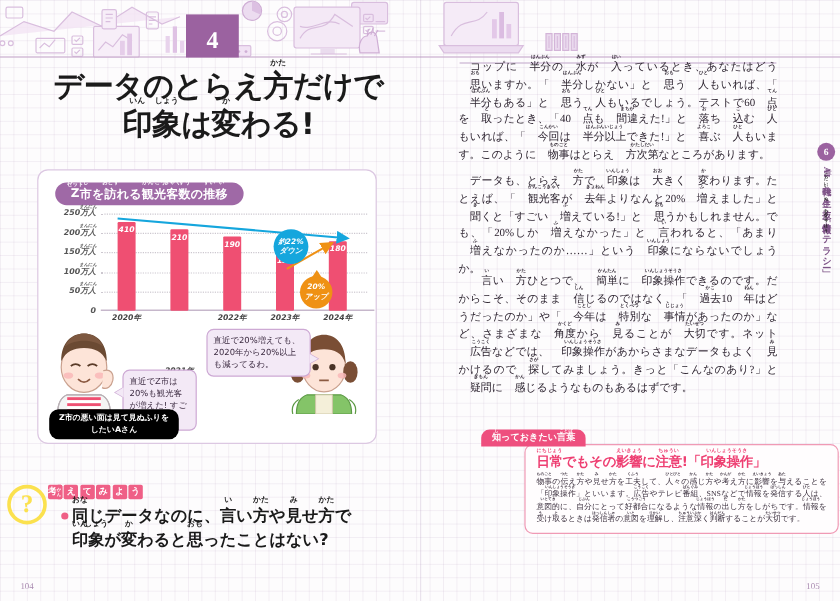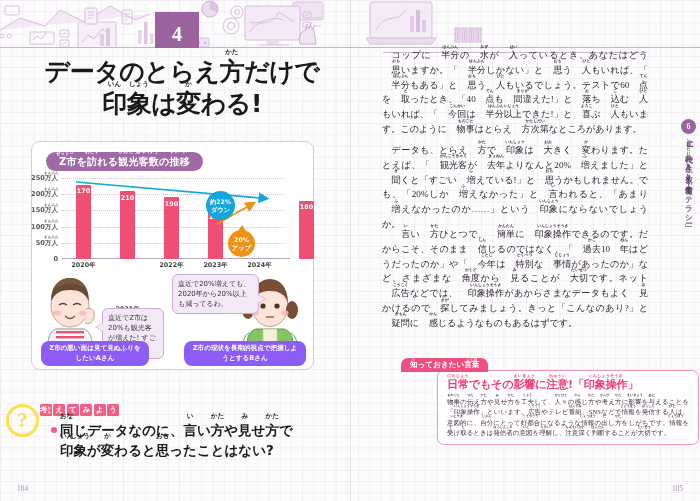--- a/index.html
+++ b/index.html
@@ -53,21 +53,21 @@
     background:#ffffff; border:1.2px solid #dcc8e2; border-radius:9px;
   }
   .cardtitle {
     position:absolute; left:14px; top:10px; height:19px;
     background:#9f69a6; color:#fff; border-radius:10px;
     padding:0 13px; display:flex; align-items:center;
     font-size:10px; font-weight:bold; letter-spacing:.2px;
   }
   .cardtitle .rt { color:#fff; top:-5.5px; font-size:4.6px; }
 
-  .plot { position:absolute; left:30px; top:36px; width:222px; height:81px; }
+  .plot { position:absolute; left:52px; top:36px; width:222px; height:81px;font-style:italic; }
   .grid { position:absolute; left:0; right:0; height:0; border-top:1px dotted #ccc7cf; }
   .ylab {
     position:absolute; right:calc(100% + 4px); transform:translateY(-50%);
     font-size:6.6px; color:#555; white-space:nowrap; font-weight:bold;
   }
   .ylab .rt { font-size:3.6px; top:-3.4px; color:#555; }
   .axis { position:absolute; left:0; bottom:0; width:228px; height:1.2px; background:#b9a6bf; }
   .bar {
     position:absolute; bottom:0; width:15px; background:#ef4f72; border-radius:1px;
   }
@@ -119,21 +119,21 @@
     content:""; position:absolute; right:-7px; top:20px;
     border-top:4px solid transparent; border-bottom:4px solid transparent;
     border-left:7px solid #f3e9f6;
   }
   .speech.right:before{
     content:""; position:absolute; right:-8.4px; top:20px;
     border-top:4.3px solid transparent; border-bottom:4.3px solid transparent;
     border-left:7.6px solid #cda9d4;
   }
   .caplabel {
-    position:absolute; background:#8b5cf6; color:#fff; border-radius:8px;
+    position:absolute; background:#000000; color:#fff; border-radius:8px;
     font-size:6.6px; line-height:1.45; text-align:center; padding:3px 6px;
     font-weight:bold;
   }
 
   
   .qmark {
     position:absolute; left:6px; top:404px; width:33px; height:33px;
     border-radius:50%; border:3.2px solid #fbe14e;
     color:#fbe14e; font-size:21px; font-weight:bold;
     display:flex; align-items:center; justify-content:center;
@@ -322,32 +322,32 @@
       <div class="grid" style="top:32.4px;"></div>
       <div class="ylab" style="top:32.4px;">150<span class="rb">万人<span class="rt">まんにん</span></span></div>
       <div class="grid" style="top:48.6px;"></div>
       <div class="ylab" style="top:48.6px;">100<span class="rb">万人<span class="rt">まんにん</span></span></div>
       <div class="grid" style="top:64.8px;"></div>
       <div class="ylab" style="top:64.8px;">50<span class="rb">万人<span class="rt">まんにん</span></span></div>
       <div class="ylab" style="top:81px;">0</div>
       <div class="axis"></div>
 
       <div class="bar" style="left:14px;  height:74.5px;">
-          <span class="v">170</span>
+          <span class="v">410</span>
         </div>
       <div class="bar" style="left:58px;  height:68.0px;">
           <span class="v">210</span>
         </div>
       <div class="bar" style="left:102px; height:61.6px;">
           <span class="v">190</span>
         </div>
       <div class="bar" style="left:146px; height:48.6px;">
           <span class="v">150</span>
         </div>
-      <div class="bar" style="left:190px; height:58.3px;margin-left:47px;">
+      <div class="bar" style="left:190px; height:58.3px;">
           <span class="v">180</span>
         </div>
 
       <div class="xlab" style="left:21.5px;  top:83px;">2020年</div>
       <div class="xlab" style="left:65.5px;  top:83px;margin-top:44px;">2021年</div>
       <div class="xlab" style="left:109.5px; top:83px;">2022年</div>
       <div class="xlab" style="left:153.5px; top:83px;">2023年</div>
       <div class="xlab" style="left:197.5px; top:83px;">2024年</div>
 
       <svg class="arrow-blue" width="222" height="81">
@@ -414,23 +414,20 @@
       <circle cx="24" cy="33" r="2.6" fill="#4a3326"></circle>
       <circle cx="38" cy="33" r="2.6" fill="#4a3326"></circle>
       <ellipse cx="16" cy="40" rx="3.6" ry="2.4" fill="#f9b8b8" opacity=".85"></ellipse>
       <ellipse cx="46" cy="40" rx="3.6" ry="2.4" fill="#f9b8b8" opacity=".85"></ellipse>
       <path d="M27 44 h8" stroke="#8c5a42" stroke-width="1.4" fill="none"></path>
       <path d="M10 60 c-5 3 -6 8 -5 12 M52 60 c5 3 6 8 5 12" stroke="#5d9a46" stroke-width="1" fill="none"></path>
     </svg>
     <div class="speech right" style="left:140px; top:132px; width:87px;">
       <span>直近で20%増えても、2020年から20%以上も減ってるわ。</span>
     </div>
-    <div class="caplabel" style="left:152px; top:199px; width:122px;">
-      <span>Z市の現状を長期的視点で把握しようとするBさん</span>
-    </div>
   </div>
 
   <div class="qmark">?</div>
   <div class="kangaete">
     <span>考<span class="rt">かん</span></span>
     <span>え</span>
     <span>て</span>
     <span>み</span>
     <span>よ</span>
     <span>う</span>

